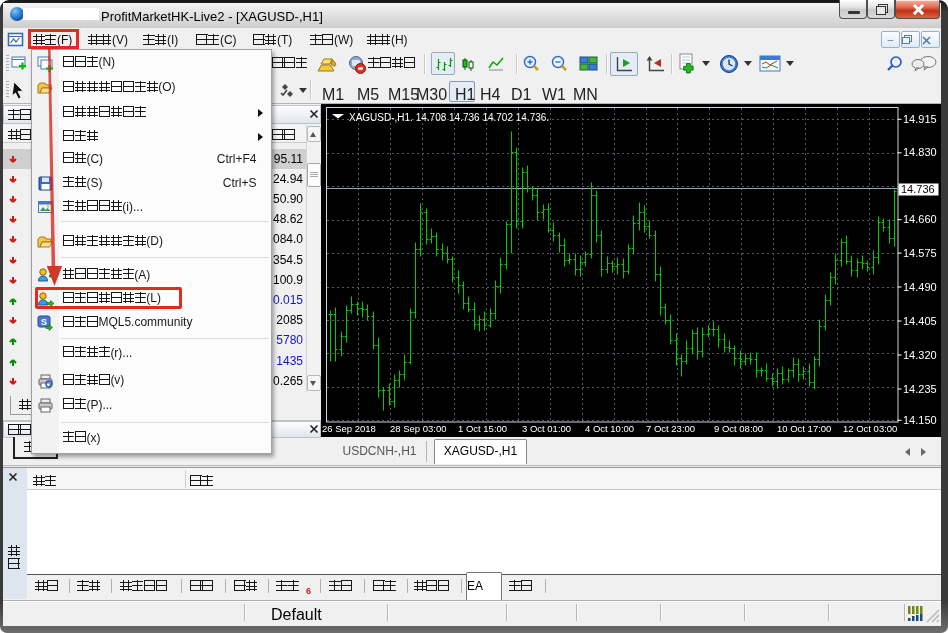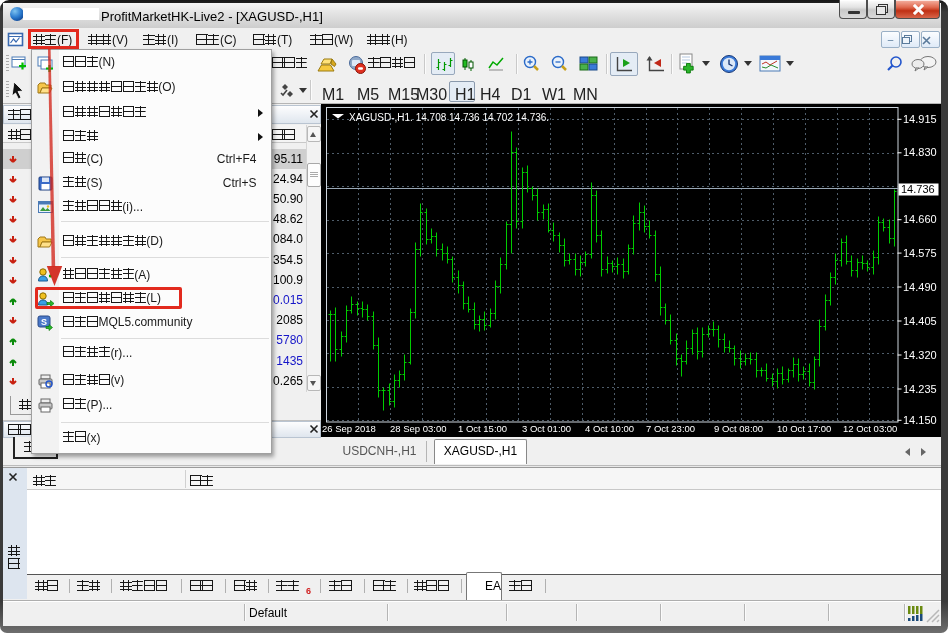--- a/index.html
+++ b/index.html
@@ -371,23 +371,23 @@
 <div class="abs" style="left:69px;top:579px;width:1px;height:14px;background:#b0b0b0"></div>
 <div class="abs" style="left:111px;top:579px;width:1px;height:14px;background:#b0b0b0"></div>
 <div class="abs" style="left:181px;top:579px;width:1px;height:14px;background:#b0b0b0"></div>
 <div class="abs" style="left:225px;top:579px;width:1px;height:14px;background:#b0b0b0"></div>
 <div class="abs" style="left:268px;top:579px;width:1px;height:14px;background:#b0b0b0"></div>
 <div class="abs" style="left:320px;top:579px;width:1px;height:14px;background:#b0b0b0"></div>
 <div class="abs" style="left:364px;top:579px;width:1px;height:14px;background:#b0b0b0"></div>
 <div class="abs" style="left:407px;top:579px;width:1px;height:14px;background:#b0b0b0"></div>
 <div class="abs" style="left:461px;top:579px;width:1px;height:14px;background:#b0b0b0"></div>
 <div class="abs" style="left:545px;top:579px;width:1px;height:14px;background:#b0b0b0"></div>
-<div class="abs" style="left:466px;top:572px;width:36px;height:28px;background:#fff;border:1px solid #777;border-bottom:none;border-radius:2px 2px 0 0;font-size:12px;text-align:right;padding-top:6px">EA</div>
+<div class="abs" style="left:466px;top:572px;width:36px;height:28px;background:#fff;border:1px solid #777;border-bottom:none;border-radius:2px 2px 0 0;font-size:12px;text-align:left;padding-top:6px">EA</div>
 <div class="statusbar"></div>
-<div class="abs" style="left:249px;top:606px;font-size:12px;color:#000">Default</div>
+<div class="abs" style="left:271px;top:606px;font-size:16px;color:#000">Default</div>
 <div class="sdiv" style="left:244px;top:604px"></div>
 <div class="sdiv" style="left:387px;top:604px"></div>
 <div class="sdiv" style="left:506px;top:604px"></div>
 <div class="sdiv" style="left:576px;top:604px"></div>
 <div class="sdiv" style="left:660px;top:604px"></div>
 <div class="sdiv" style="left:744px;top:604px"></div>
 <div class="sdiv" style="left:828px;top:604px"></div>
 <div class="sdiv" style="left:904px;top:604px"></div>
 <svg class="abs" style="left:908px;top:606px" width="15" height="16">
     <g fill="#6a8a10">

